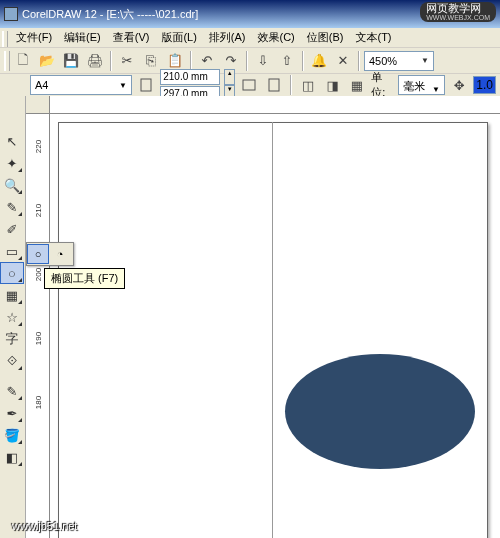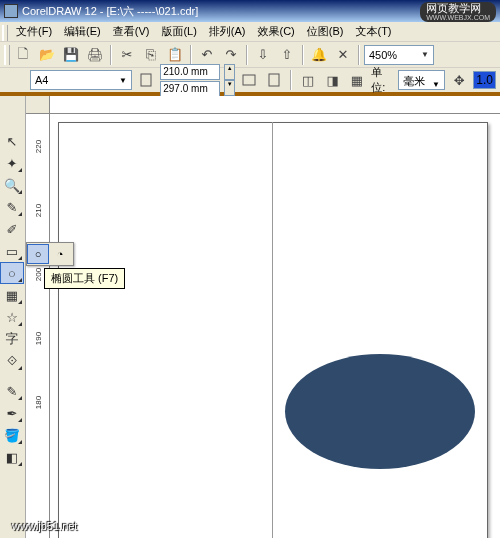--- a/index.html
+++ b/index.html
@@ -1,29 +1,29 @@
 <!DOCTYPE html>
 <html><head>
 <meta charset="utf-8">
 <style>
 * { box-sizing: border-box; margin: 0; padding: 0; font-family: "Microsoft YaHei", Arial, sans-serif; }
 body { width: 500px; height: 538px; background: #ece9d8; overflow: hidden; font-size: 11px; position: relative; }
-.titlebar { height: 22px; background: linear-gradient(#0a246a, #a6caf0); color: #fff; display: flex; align-items: center; padding: 0 4px; font-size: 11px; }
+.titlebar { height: 28px; background: linear-gradient(#0a246a, #a6caf0); color: #fff; display: flex; align-items: center; padding: 0 4px; font-size: 11px; }
 .titlebar .icon { width: 14px; height: 14px; background: #8ac; margin-right: 4px; border: 1px solid #333; }
 .titlebar .title { flex: 1; }
 .watermark { position: absolute; right: 4px; top: 2px; background: #333; color: #fff; font-size: 10px; padding: 1px 6px; border-radius: 8px; }
 .menubar { height: 20px; background: #ece9d8; display: flex; align-items: flex-end; padding: 0 2px; border-bottom: 1px solid #d4d0c8; }
 .menubar .mi { padding: 2px 6px; font-size: 11px; cursor: pointer; }
 .menubar .grip { width: 6px; height: 16px; border-left: 2px solid #fff; border-right: 1px solid #aaa; margin-right: 2px; }
 .toolbar { height: 26px; background: #ece9d8; display: flex; align-items: center; padding: 0 4px; border-bottom: 1px solid #d4d0c8; gap: 2px; }
 .tbtn { width: 22px; height: 22px; border: 1px solid transparent; display: flex; align-items: center; justify-content: center; font-size: 13px; color: #444; cursor: pointer; }
 .tsep { width: 2px; height: 20px; border-left: 1px solid #aaa; border-right: 1px solid #fff; margin: 0 2px; }
 .zoom-sel { width: 70px; height: 20px; border: 1px solid #7f9db9; background: #fff; display: flex; align-items: center; padding: 0 4px; font-size: 11px; }
 .zoom-sel .dd { margin-left: auto; font-size: 8px; color: #333; }
-.propbar { height: 28px; background: #ece9d8; display: flex; align-items: center; padding: 0 4px 0 30px; border-bottom: 4px solid #a16207; gap: 4px; }
+.propbar { height: 28px; background: #ece9d8; display: flex; align-items: center; padding: 0 4px 0 30px; border-bottom: 6px solid #a16207; gap: 4px; }
 .page-sel { width: 110px; height: 20px; border: 1px solid #7f9db9; background: #fff; display: flex; align-items: center; padding: 0 4px; font-size: 11px; }
 .dimbox { height: 16px; width: 60px; border: 1px solid #7f9db9; background: #fff; font-size: 10px; padding: 0 2px; display: flex; align-items: center; }
 .dimstack { display: flex; flex-direction: column; gap: 1px; }
 .spinner { width: 12px; height: 32px; display: flex; flex-direction: column; }
 .spinner div { flex: 1; border: 1px solid #7f9db9; background: #ece9d8; font-size: 6px; text-align: center; line-height: 7px; }
 .unit-label { font-size: 11px; }
 .unit-sel { width: 50px; height: 20px; border: 1px solid #7f9db9; background: #fff; display: flex; align-items: flex-end; padding: 0 4px; font-size: 11px; }
 .workarea { position: absolute; top: 96px; left: 0; right: 0; bottom: 0; display: flex; }
 .toolbox { width: 26px; background: #ece9d8; border-right: 1px solid #aaa; display: flex; flex-direction: column; padding-top: 34px; }
 .tool { width: 24px; height: 22px; border: 1px solid transparent; display: flex; align-items: center; justify-content: center; font-size: 13px; color: #333; cursor: pointer; position: relative; }

